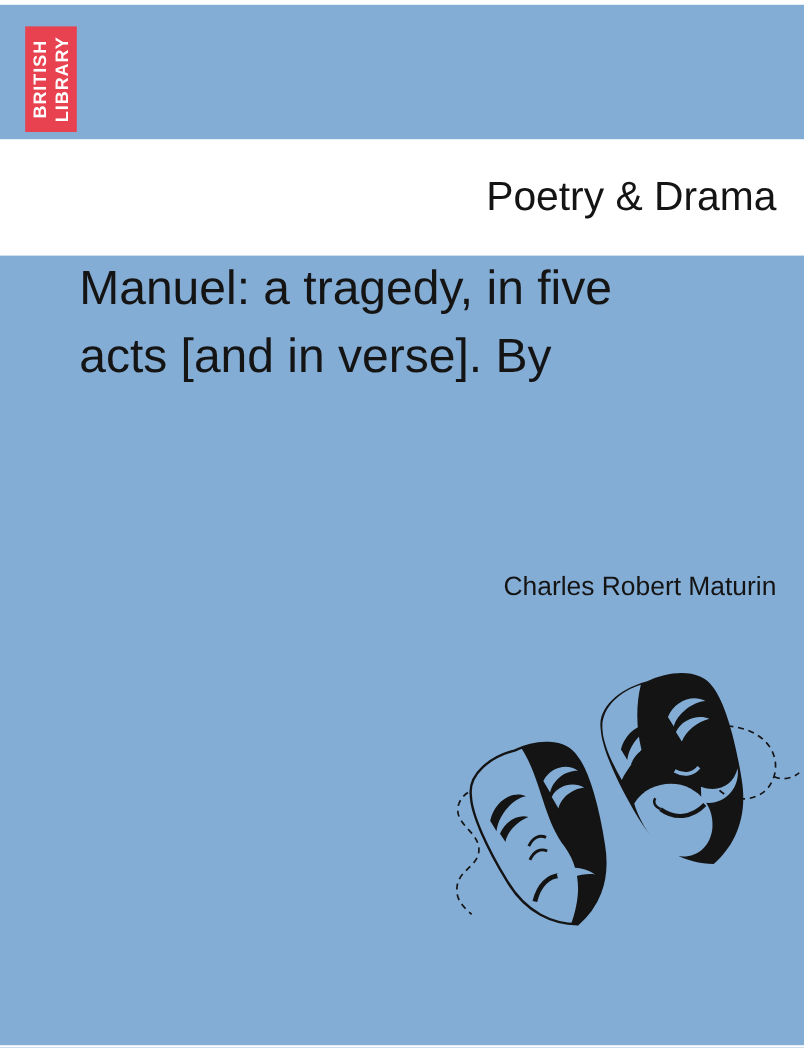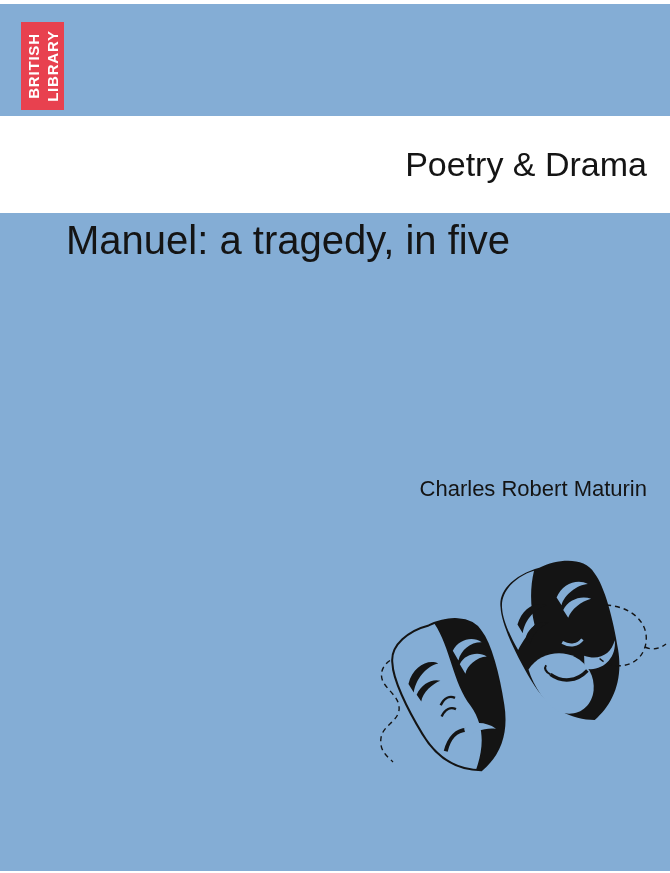--- a/index.html
+++ b/index.html
@@ -88,20 +88,21 @@
     <div>LIBRARY</div>
   </div>
 </div>
 
 <div class="band">
   <div class="category">Poetry &amp; Drama</div>
 </div>
 
 <div class="title">
   <div>Manuel: a tragedy, in five</div>
+  <div>acts [and in verse]. By</div>
 </div>
 
 <div class="author">Charles Robert Maturin</div>
 
 <svg class="masks" viewBox="0 0 320 260">
 
   <g>
     <path class="dash" d="M76,118 C58,106 38,112 34,126 C30,141 49,147 51,161 C53,176 35,179 33,193 C31,206 40,212 45,217"></path>
   </g>
 

